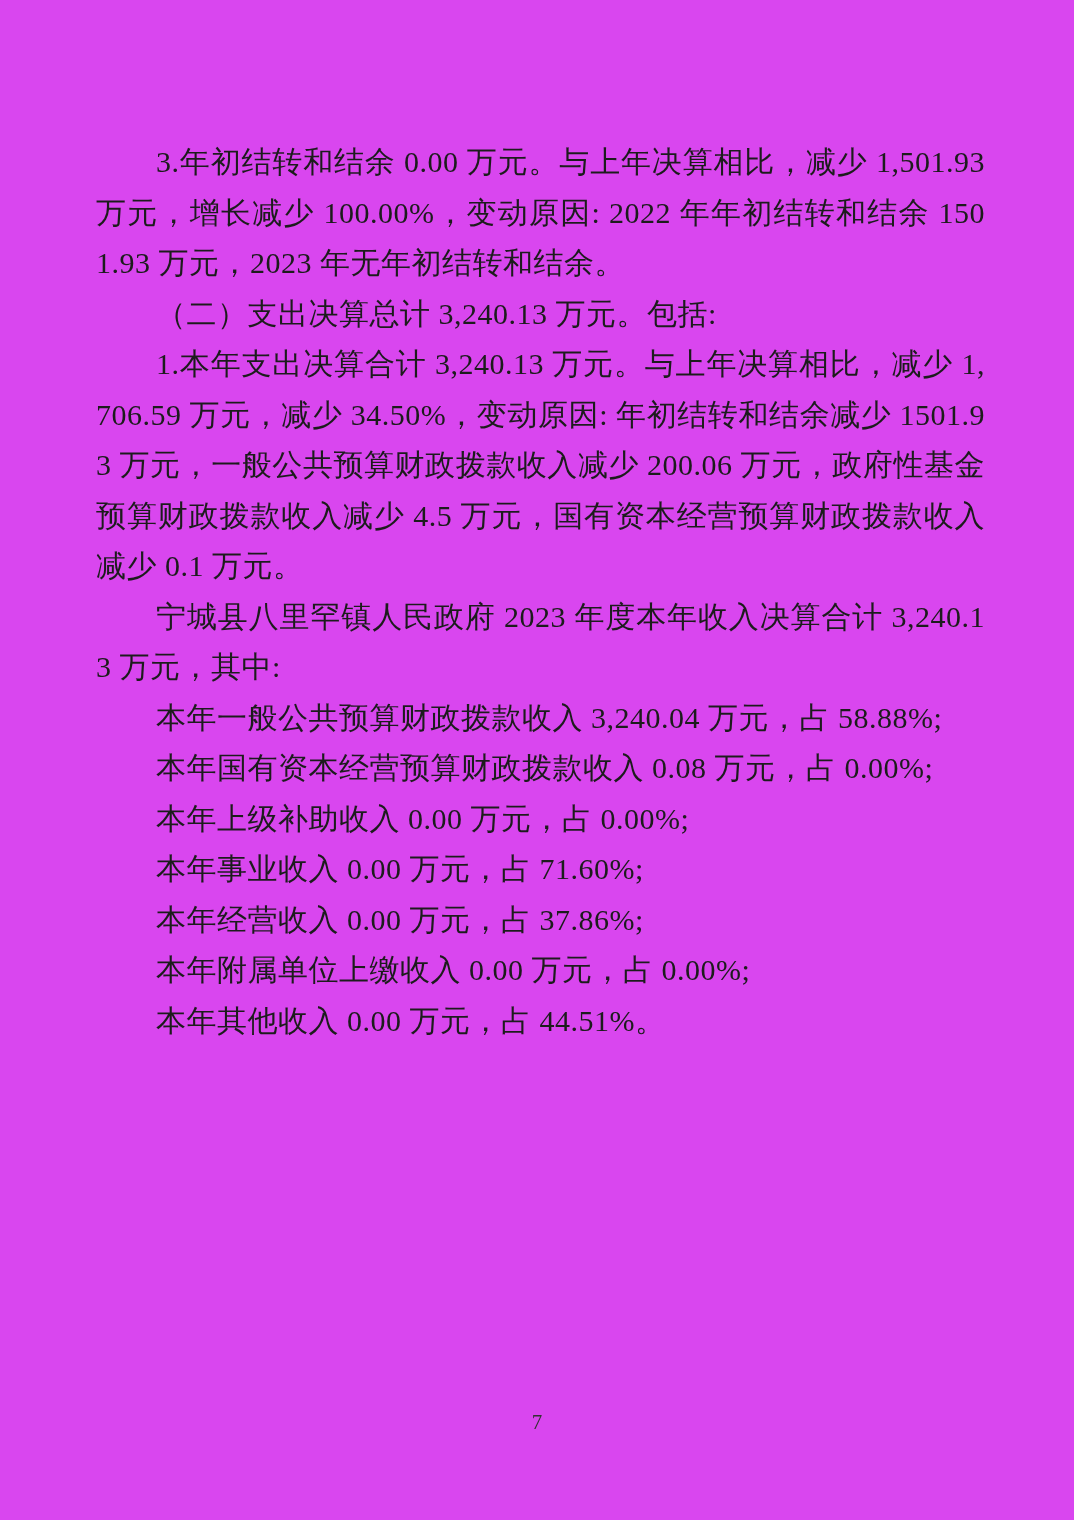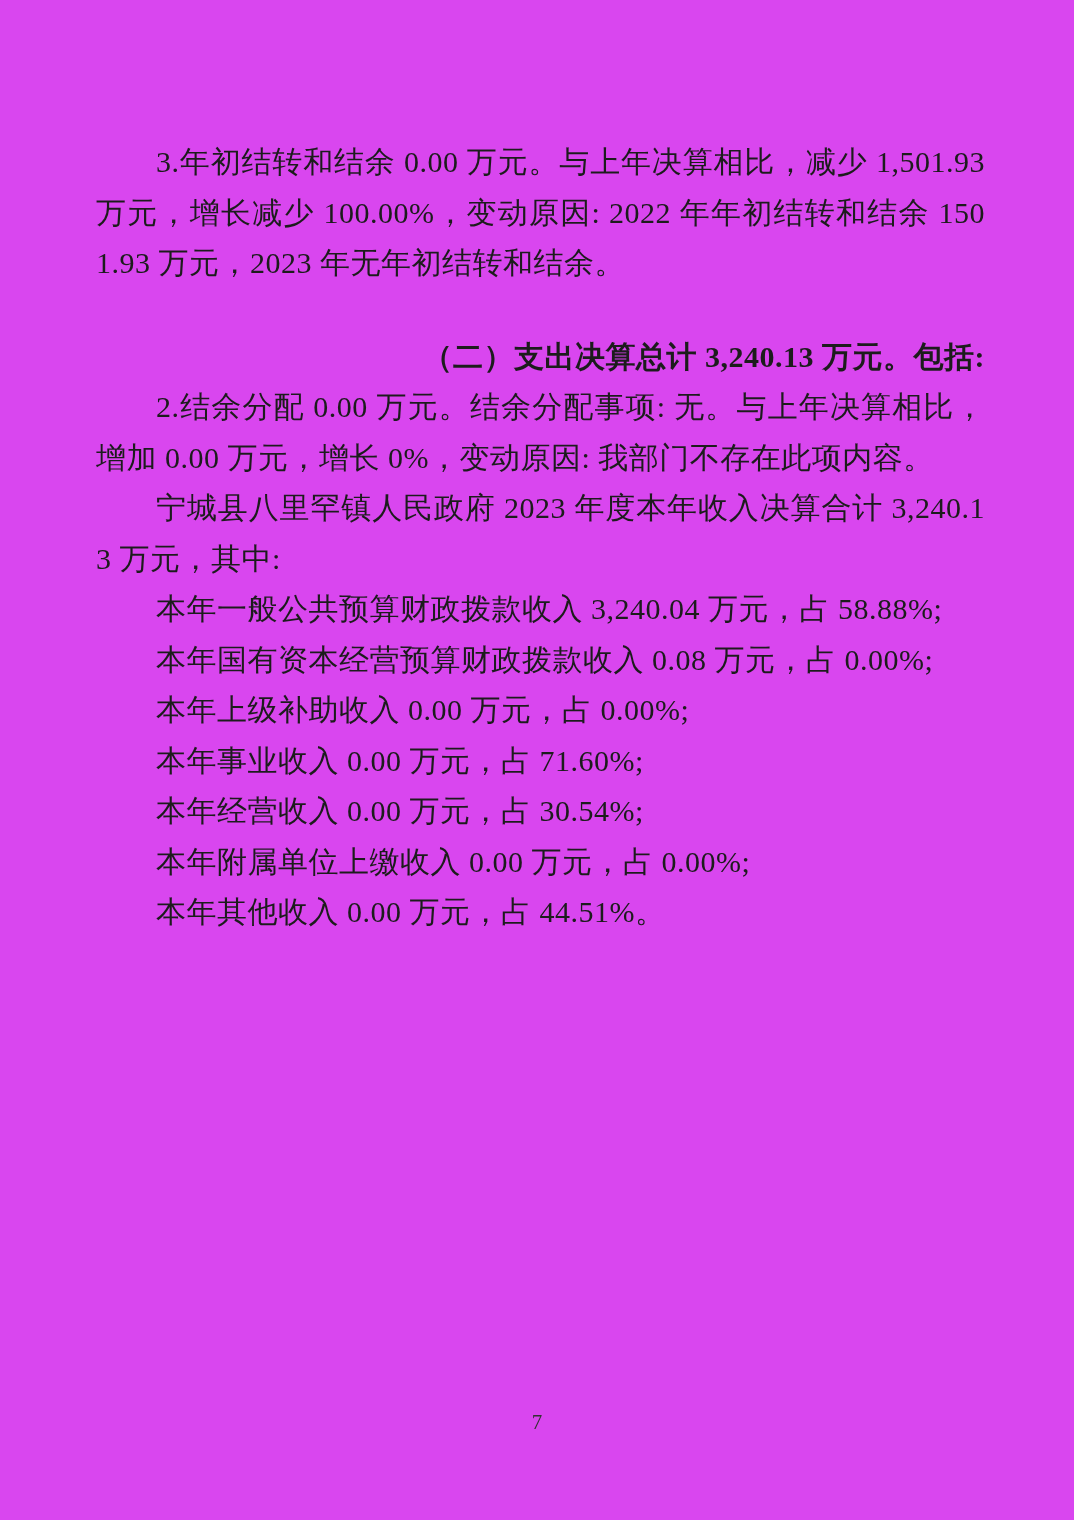--- a/index.html
+++ b/index.html
@@ -27,45 +27,44 @@
     padding: 0;
     font-size: 30px;
     line-height: 50.5px;
     text-indent: 2em;
     text-align: justify;
     text-justify: inter-ideograph;
     letter-spacing: 0.5px;
     word-break: break-all;
   }
   .content p.heading {
-    font-weight: bold;
-    text-align: right;
-    margin-top: 43px;
+    font-weight: normal;
+    text-align: left;
   }
   .footer {
     position: absolute;
     left: 0;
     width: 100%;
     top: 1410px;
     text-align: center;
     font-size: 21px;
     color: #333333;
   }
 </style>
 </head>
 <body>
 
 <div class="page">
   <div class="content">
     <p class="body">3.年初结转和结余 0.00 万元。与上年决算相比，减少 1,501.93 万元，增长减少 100.00%，变动原因: 2022 年年初结转和结余 1501.93 万元，2023 年无年初结转和结余。</p>
     <p class="heading">（二）支出决算总计 3,240.13 万元。包括:</p>
-    <p class="body">2.结余分配 0.00 万元。结余分配事项: 无。与上年决算相比，增加 0.00 万元，增长 0%，变动原因: 我部门不存在此项内容。</p>
+    <p class="body">1.本年支出决算合计 3,240.13 万元。与上年决算相比，减少 1,706.59 万元，减少 34.50%，变动原因: 年初结转和结余减少 1501.93 万元，一般公共预算财政拨款收入减少 200.06 万元，政府性基金预算财政拨款收入减少 4.5 万元，国有资本经营预算财政拨款收入减少 0.1 万元。</p>
     <p class="body">宁城县八里罕镇人民政府 2023 年度本年收入决算合计 3,240.13 万元，其中:</p>
     <p class="body">本年一般公共预算财政拨款收入 3,240.04 万元，占 58.88%;</p>
     <p class="body">本年国有资本经营预算财政拨款收入 0.08 万元，占 0.00%;</p>
     <p class="body">本年上级补助收入 0.00 万元，占 0.00%;</p>
     <p class="body">本年事业收入 0.00 万元，占 71.60%;</p>
-    <p class="body">本年经营收入 0.00 万元，占 30.54%;</p>
+    <p class="body">本年经营收入 0.00 万元，占 37.86%;</p>
     <p class="body">本年附属单位上缴收入 0.00 万元，占 0.00%;</p>
     <p class="body">本年其他收入 0.00 万元，占 44.51%。</p>
   </div>
   <div class="footer">7</div>
 </div>
 
 </body></html>

